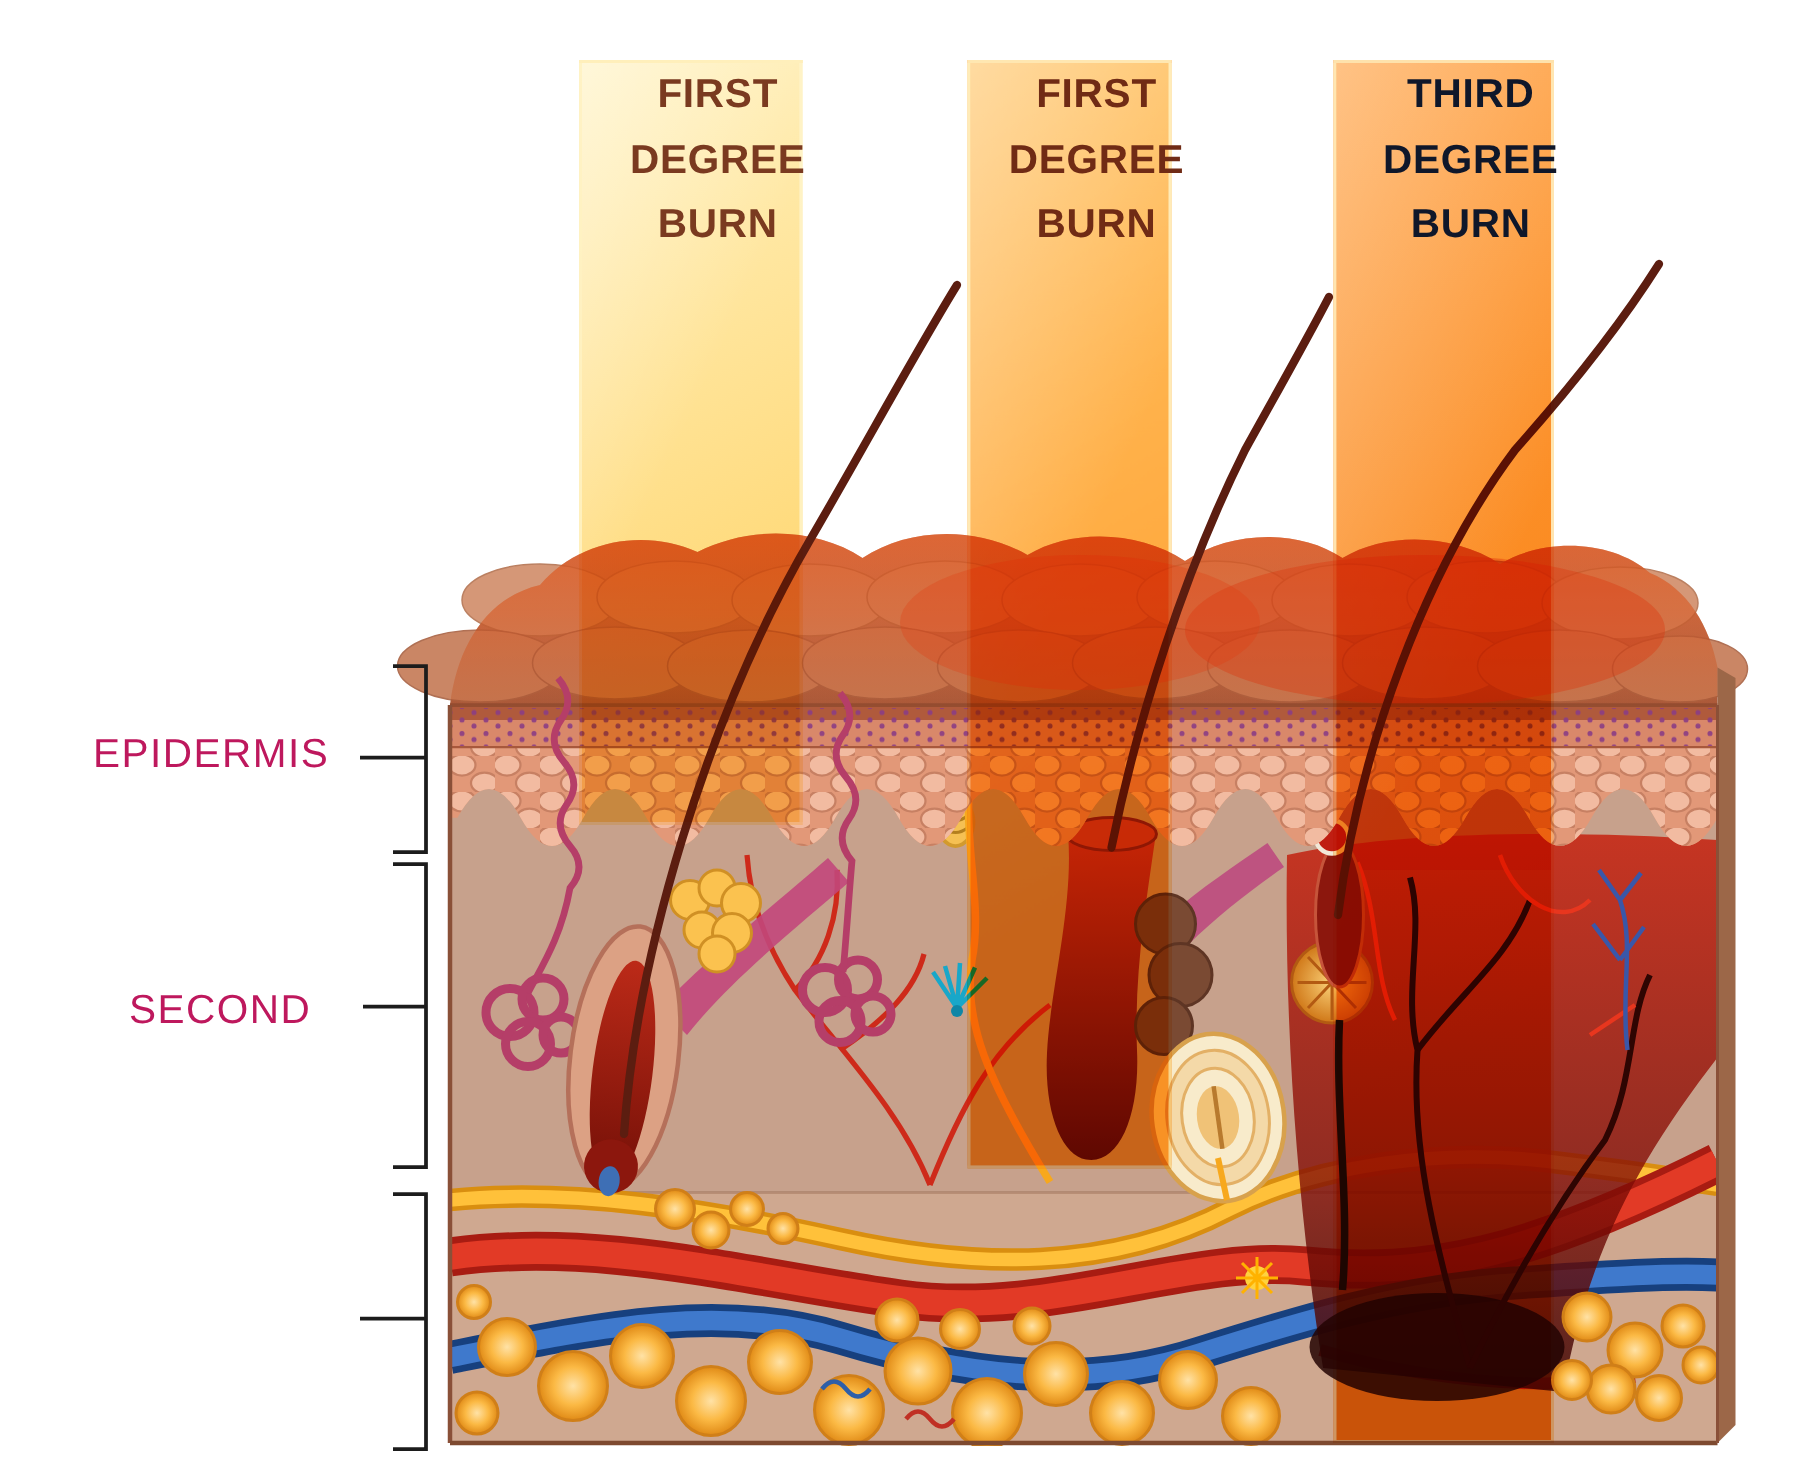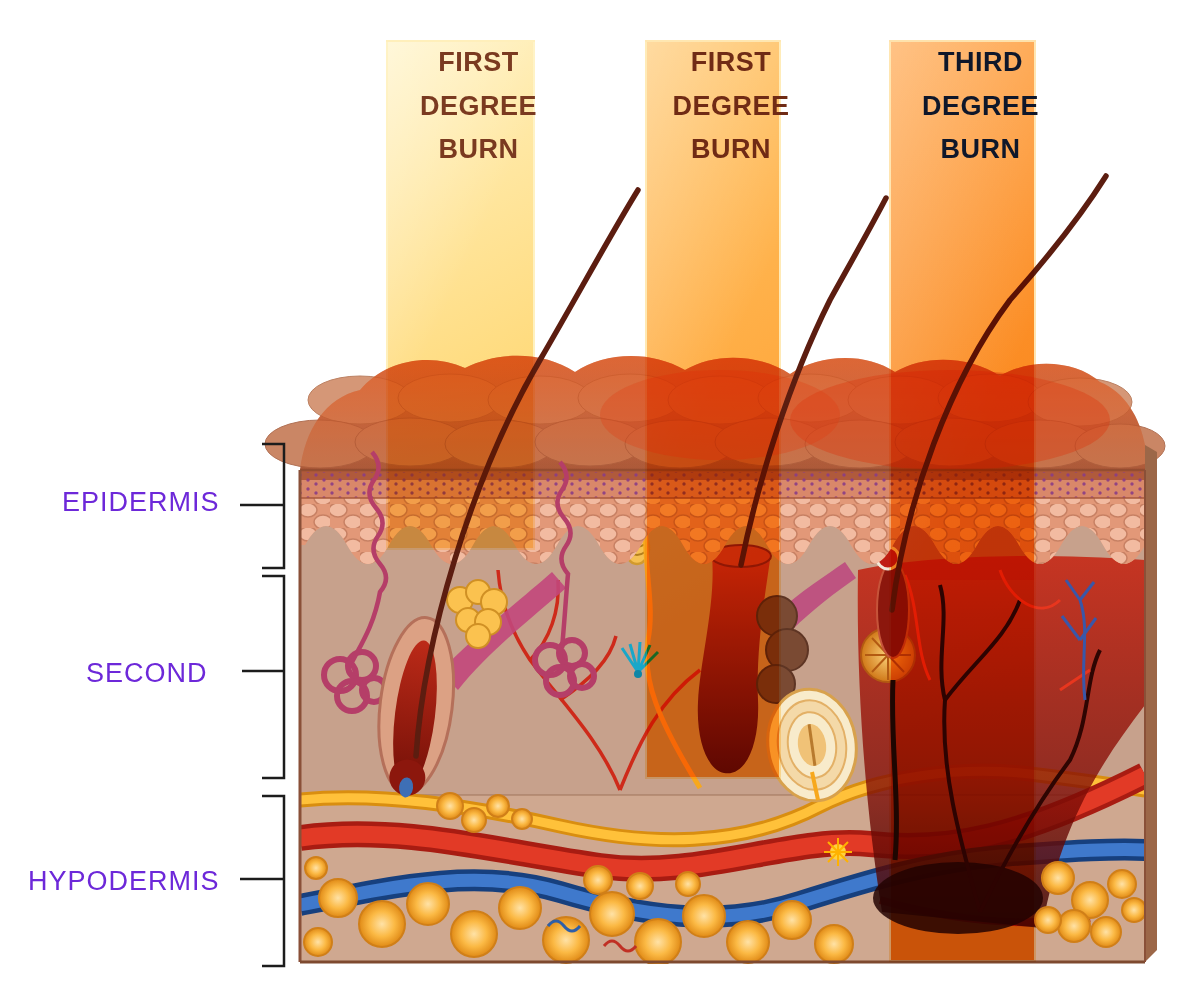--- a/index.html
+++ b/index.html
@@ -19,21 +19,21 @@
   }
   .band-label{
     position:absolute;top:48px;z-index:3;display:flex;flex-direction:column;
     align-items:center;gap:14px;pointer-events:none;padding-left:20px;
   }
   .band-label span{
     font-weight:bold;font-size:27px;letter-spacing:.5px;line-height:1.1;
   }
   
   .layer-label{
-    position:absolute;z-index:4;color:#6d28d9;font-size:27px;font-weight:500;
+    position:absolute;z-index:4;color:#be185d;font-size:27px;font-weight:500;
     letter-spacing:1px;white-space:nowrap;
   }
   .brackets{z-index:4;}
 </style>
 </head>
 <body>
 
 <div class="stage">
 
   <svg width="1200" height="982" viewBox="0 0 1200 982">
@@ -334,21 +334,20 @@
     <span>BURN</span>
   </div>
   <div class="band-label" style="left: 889px; width: 143px; color: #0f172a;">
     <span>THIRD</span>
     <span>DEGREE</span>
     <span>BURN</span>
   </div>
 
   <div class="layer-label" style="left:62px;top:487px;">EPIDERMIS</div>
   <div class="layer-label" style="left:86px;top:658px;">SECOND</div>
-  <div class="layer-label" style="left:28px;top:866px;">HYPODERMIS</div>
 
   <svg class="brackets" width="1200" height="982" viewBox="0 0 1200 982" style="position:absolute;left:0;top:0;">
     <g fill="none" stroke="#1c1c1c" stroke-width="2.5">
       <path d="M262,444 H284 V568 H262 M240,505 H284"></path>
       <path d="M262,576 H284 V778 H262 M242,671 H284"></path>
       <path d="M262,796 H284 V966 H262 M240,879 H284"></path>
     </g>
   </svg>
 
 </div>

